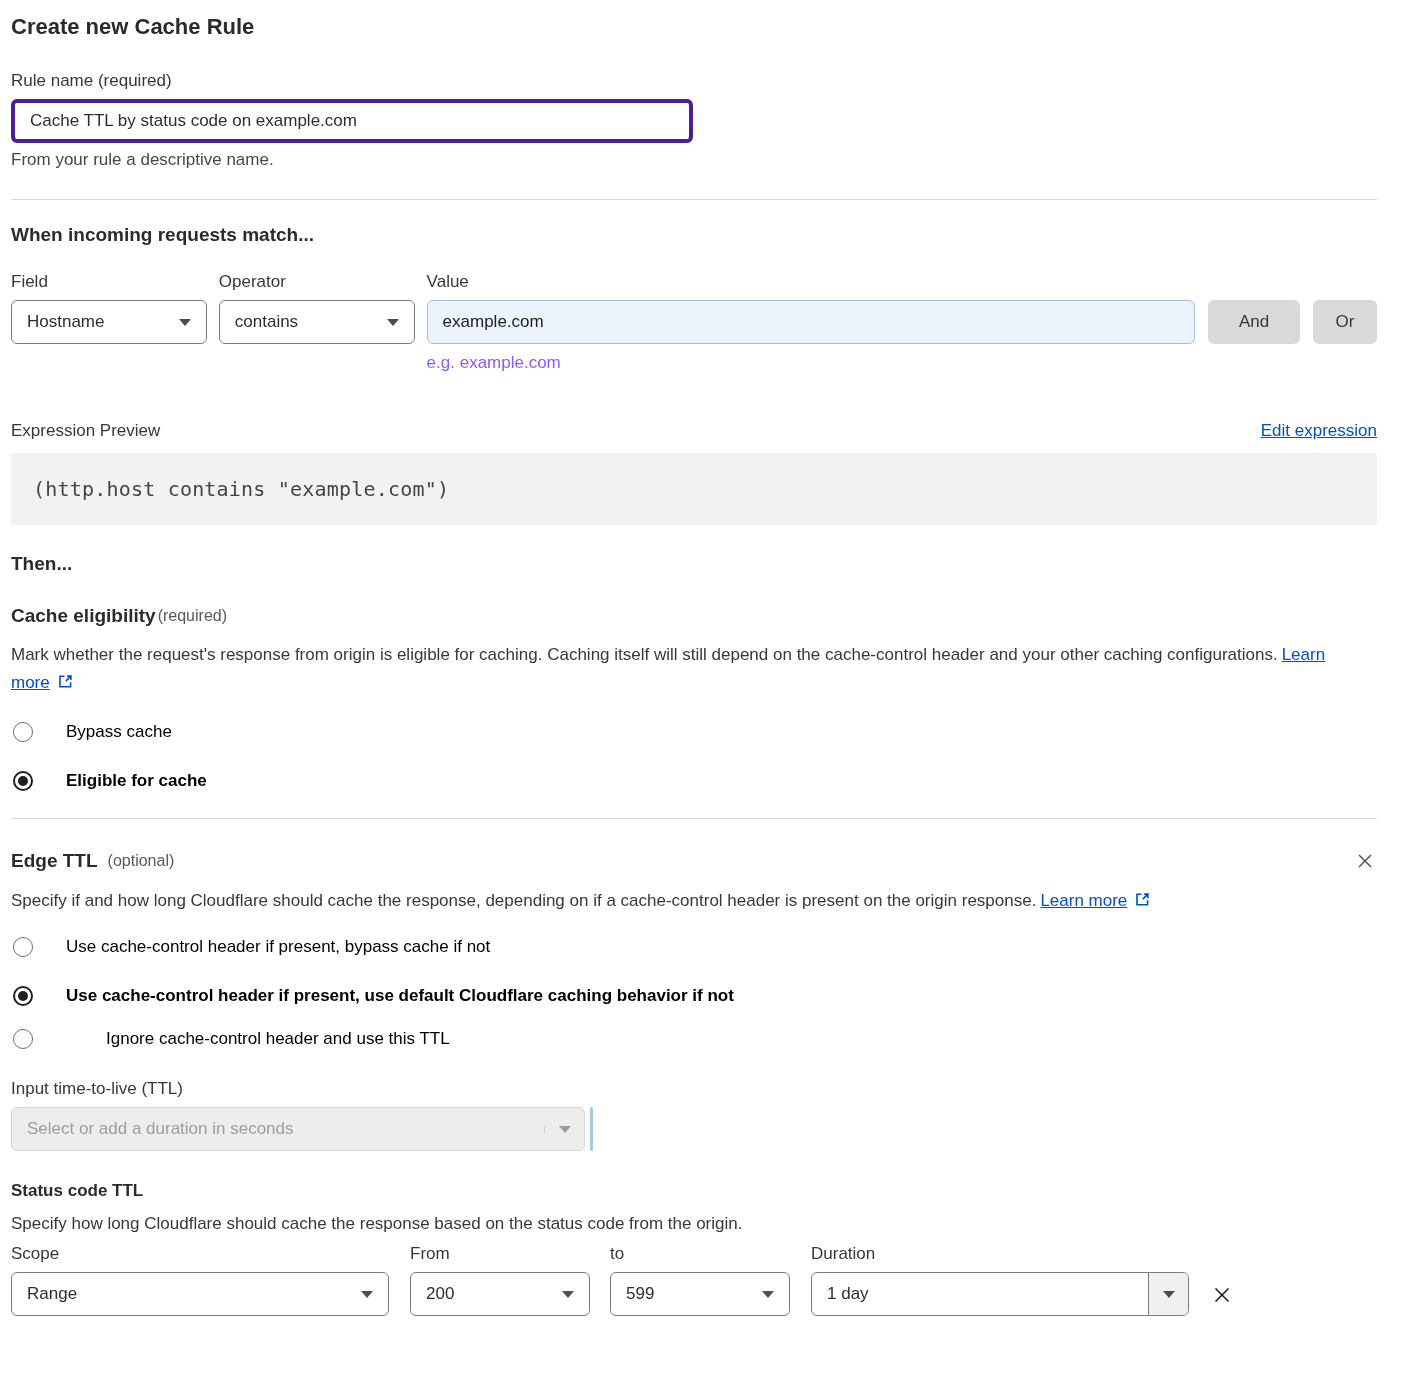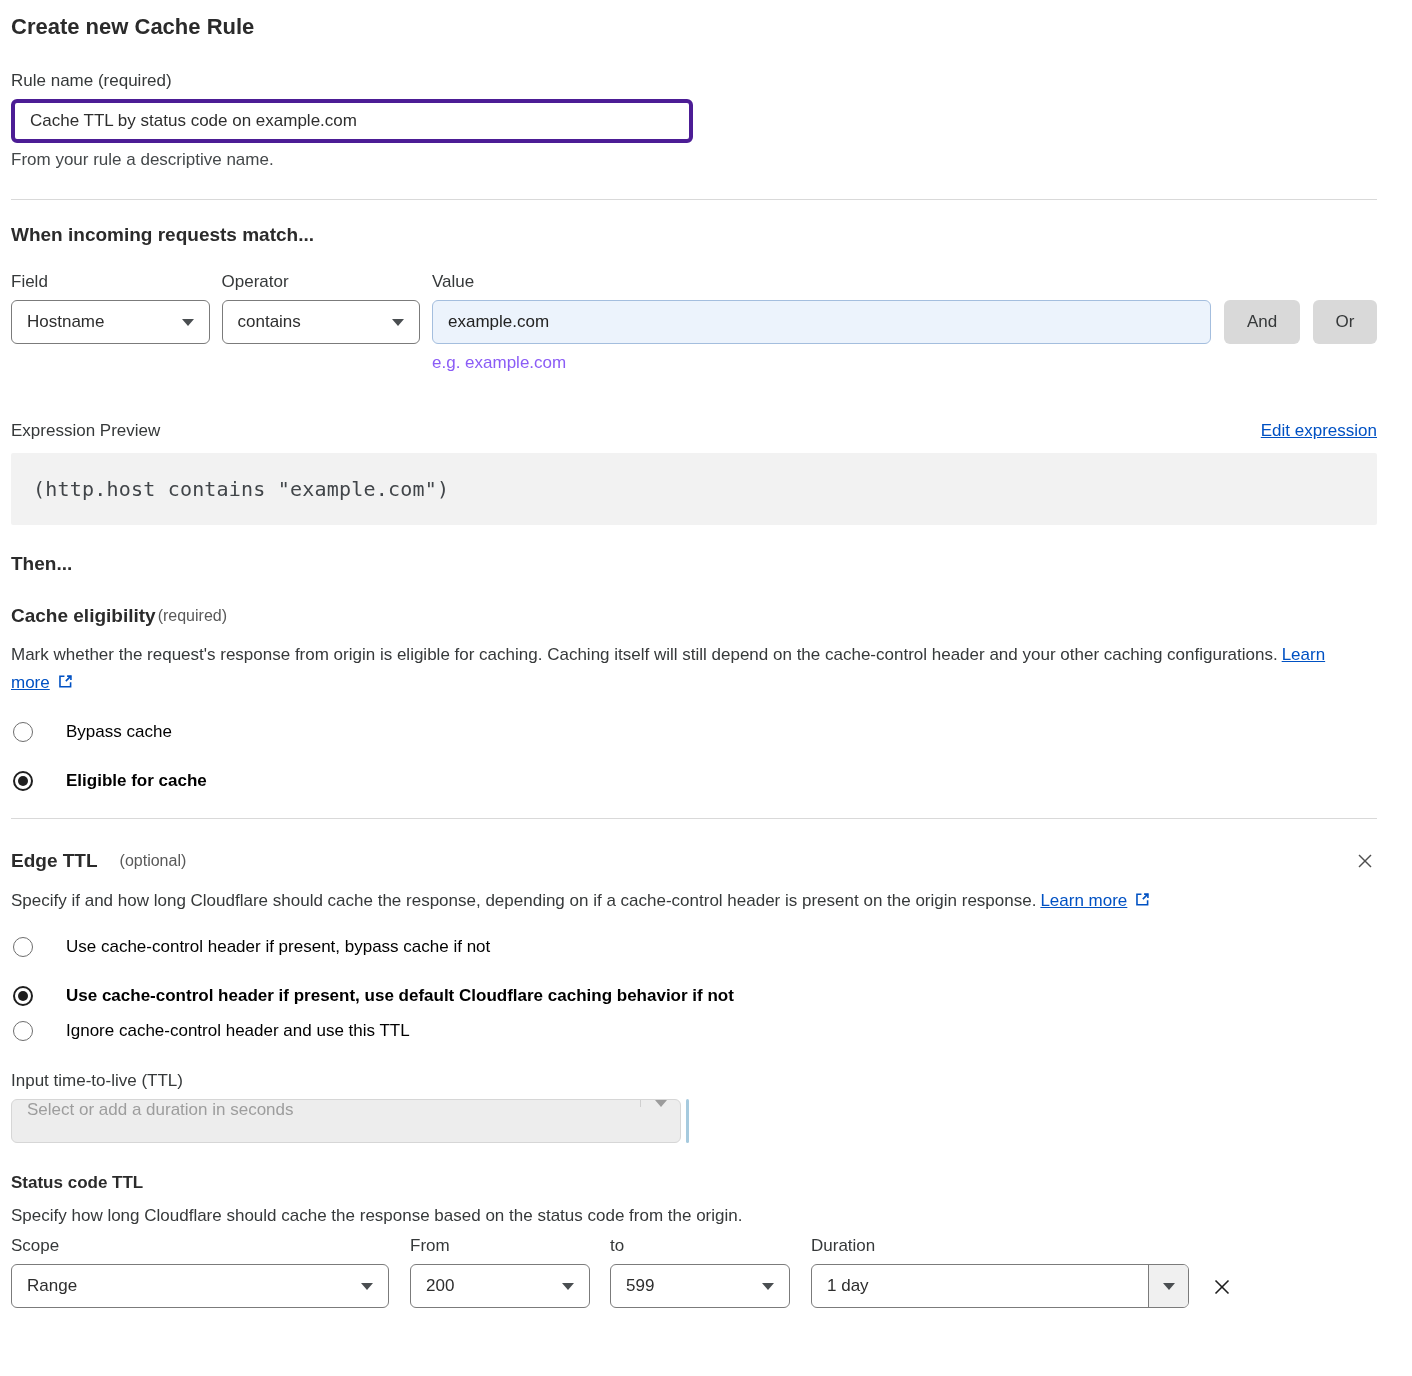--- a/index.html
+++ b/index.html
@@ -58,21 +58,21 @@
     color: #222; width: 100%; outline: none;
   }
   .value-hint { margin-top: 9px; color: #8b5cf6; }
 
   .logic-buttons { display: flex; padding-top: 28px; }
   .btn-gray {
     height: 44px; border: none; border-radius: 6px; background: #d9d9d9;
     color: #36393a; font-size: 17px; font-family: "Liberation Sans", sans-serif;
     cursor: pointer;
   }
-  .and-btn { width: 76px; margin-right: 13px; }
+  .and-btn { width: 92px; margin-right: 13px; }
   .or-btn { width: 64px; }
 
   .expr-header { display: flex; justify-content: space-between; align-items: flex-end; margin-top: 48px; }
   .expr-label { font-size: 17px; color: #36393a; }
   a.link { color: #0051c3; text-decoration: underline; cursor: pointer; font-size: 17px; }
   .code-block {
     margin-top: 12px; height: 72px; background: #f2f2f2; border-radius: 2px;
     display: flex; align-items: center; padding: 0 22px;
     font-family: "DejaVu Sans Mono", "Liberation Mono", monospace;
     font-size: 20px; color: #414549; letter-spacing: 0.2px;
@@ -93,33 +93,33 @@
   .radio-outer.selected { border: 2px solid #1f1f1f; }
   .radio-outer.selected::after {
     content: ""; position: absolute; left: 3px; top: 3px; right: 3px; bottom: 3px;
     border-radius: 50%; background: #1f1f1f;
   }
   .radio-label { margin-left: 33px; font-size: 17px; color: #000000; line-height: 20px; }
   .radio-label.bold { font-weight: 700; }
   .ce-radio-1 { margin-top: 25px; }
   .ce-radio-2 { margin-top: 29px; }
 
-  .edge-header { margin-top: 30px; display: flex; align-items: center; gap: 12px; }
+  .edge-header { margin-top: 30px; display: flex; align-items: center; }
   .edge-header .spacer { flex: 1; }
   .icon-btn { background: none; border: none; cursor: pointer; padding: 2px; line-height: 0; }
 
   .et-radio-1 { margin-top: 22px; }
   .et-radio-2 { margin-top: 29px; }
-  .et-radio-3 { margin-top: 15px; }
+  .et-radio-3 { margin-top: 23px; gap: 40px; }
 
   .ttl-label { margin-top: 30px; }
   .ttl-combo-row { display: flex; align-items: center; margin-top: 8px; }
   .combo-disabled {
-    width: 670px; height: 44px; background: #ededed; border: 1px solid #d6d6d6;
-    border-radius: 6px; display: flex; align-items: flex-start; overflow: hidden;
+    width: 574px; height: 44px; background: #ededed; border: 1px solid #d6d6d6;
+    border-radius: 6px; display: flex; align-items: center; overflow: hidden;
   }
   .combo-disabled input {
     flex: 1; border: none; background: transparent; padding: 0 15px;
     font-size: 17px; font-family: "Liberation Sans", sans-serif; color: #9d9d9d; outline: none;
   }
   .combo-disabled input::placeholder { color: #9d9d9d; opacity: 1; }
   .combo-arrow-seg {
     width: 40px; border-left: 1px solid #cfcfcf; display: flex;
     align-items: center; justify-content: center;
   }

